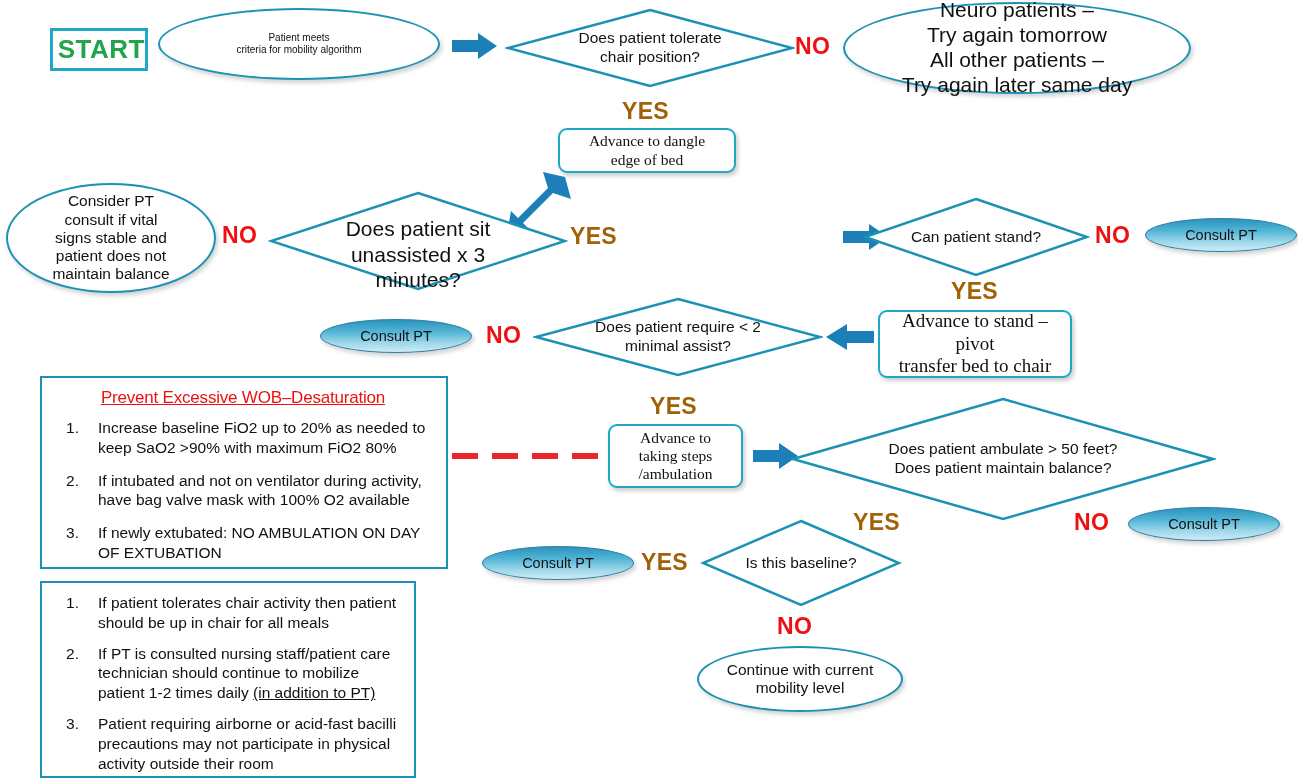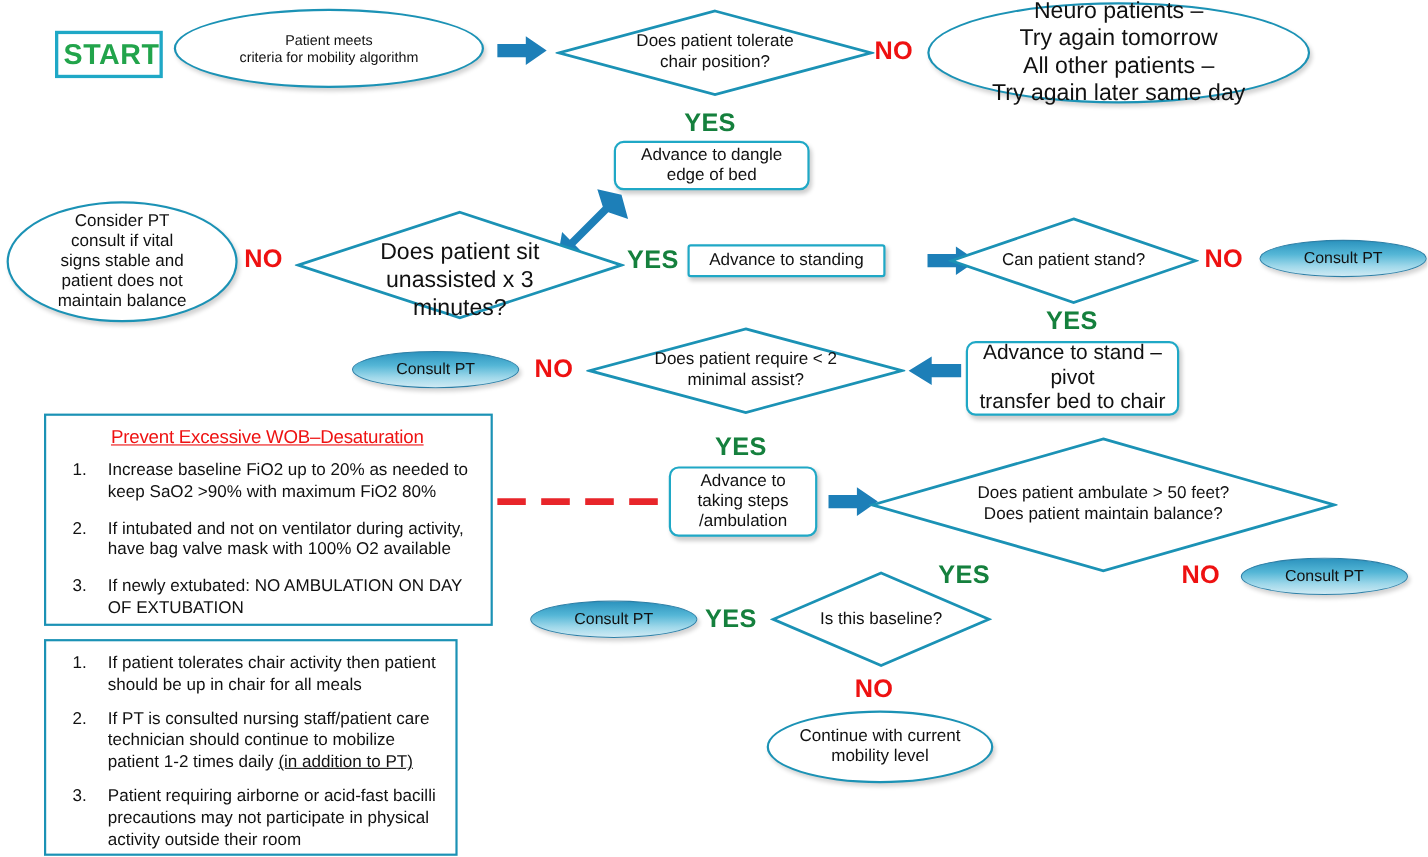--- a/index.html
+++ b/index.html
@@ -20,21 +20,21 @@
   .abs { position: absolute; }
 
   
   .yes-label, .no-label {
     font-weight: bold;
     font-size: 23px;
     letter-spacing: 0.3px;
     line-height: 1;
     white-space: nowrap;
   }
-  .yes-label { color: #15803d; }
+  .yes-label { color: #a16207; }
   .no-label  { color: #EE1111; }
 
   
   .start-box {
     border: 3px solid #1FA8C6;
     background: #ffffff;
     display: flex;
     align-items: center;
     justify-content: flex-end;
     box-sizing: border-box;
@@ -82,21 +82,21 @@
     background: #ffffff;
     box-sizing: border-box;
     display: flex;
     align-items: center;
     justify-content: center;
     text-align: center;
     color: #111111;
     box-shadow: 2px 3px 4px rgba(0,0,0,0.20);
   }
   .rbox.sq { border-radius: 3px; }
-  .rbox .txt { line-height: 1.18; padding: 0 8px; }
+  .rbox .txt { line-height: 1.18; padding: 0 8px; font-family: Liberation Serif, serif; }
 
   
   .diamond-wrap { }
   .diamond-wrap svg { display: block; }
   .diamond-text {
     position: absolute;
     inset: 0;
     display: flex;
     align-items: center;
     justify-content: center;
@@ -157,21 +157,21 @@
 </style>
 </head>
 <body>
 
 <div id="canvas">
 
   <div class="abs start-box" style="left:50px; top:28px; width:98px; height:43px;">
     <span class="txt">START</span>
   </div>
 
-  <div class="abs ellipse" style="left:158px; top:8px; width:282px; height:72px; font-size:13px;align-items:center;">
+  <div class="abs ellipse" style="left:158px; top:8px; width:282px; height:72px; font-size:10px;align-items:center;">
     <span class="txt">
       <span>Patient meets</span><br>
       <span>criteria for mobility algorithm</span>
     </span>
   </div>
 
   <div class="abs arrow" style="left:452px; top:32px; width:46px; height:28px;">
     <svg width="46" height="28" viewBox="0 0 46 28">
       <path d="M0,8 L26,8 L26,1 L45,14 L26,27 L26,20 L0,20 Z" fill="#1D7FB8"></path>
     </svg>
@@ -235,23 +235,20 @@
       <span>
         <span>Does patient sit</span><br>
         <span>unassisted x 3</span><br>
         <span>minutes?</span>
       </span>
     </div>
   </div>
 
   <div class="abs yes-label" style="left:570px; top:225px;">YES</div>
 
-  <div class="abs rbox sq" style="left:625px; top:222px; width:180px; height:30px; font-size:15.5px;">
-    <span class="txt">Advance to standing</span>
-  </div>
 
   <div class="abs arrow" style="left:843px; top:223px; width:46px; height:28px;">
     <svg width="46" height="28" viewBox="0 0 46 28">
       <path d="M0,8 L26,8 L26,1 L45,14 L26,27 L26,20 L0,20 Z" fill="#1D7FB8"></path>
     </svg>
   </div>
 
   <div class="abs diamond-wrap" style="left:862px; top:196px; width:228px; height:82px;">
     <svg width="228" height="82" viewBox="0 0 228 82">
       <polygon points="114,3 225,41 114,79 3,41" fill="#ffffff" stroke="#1B92B5" stroke-width="2.5"></polygon>

